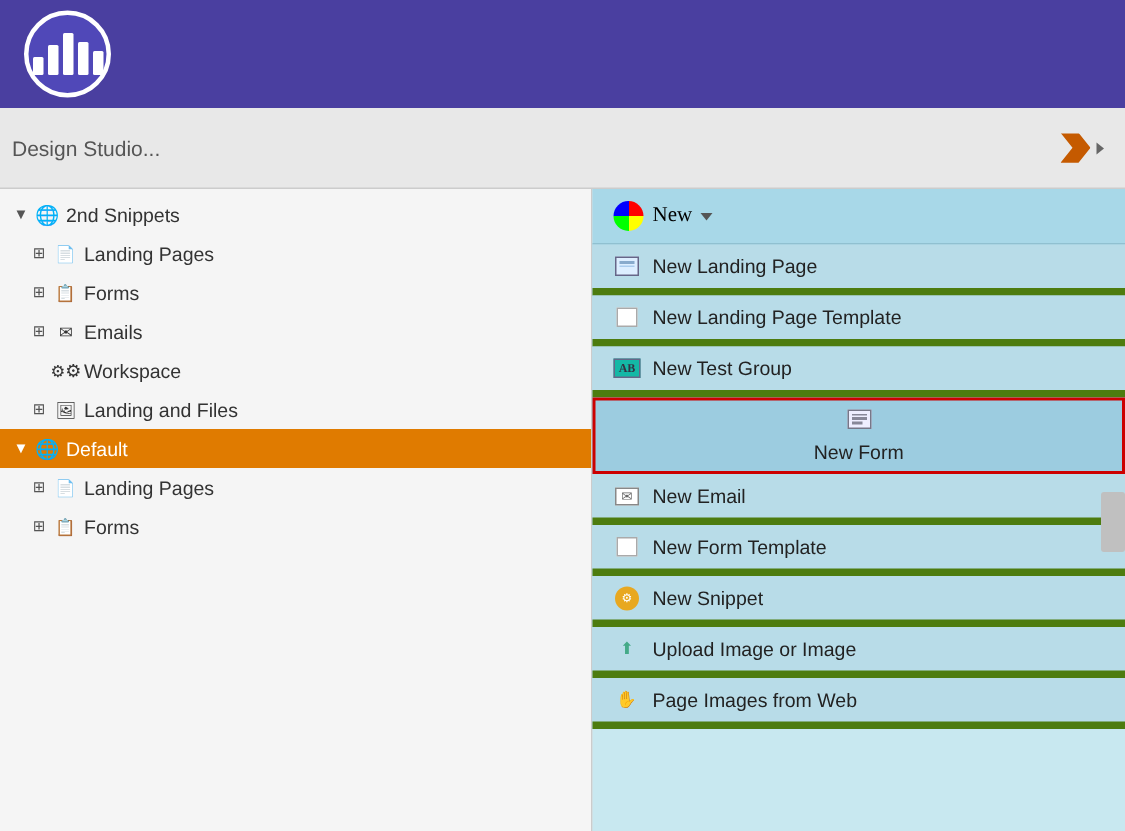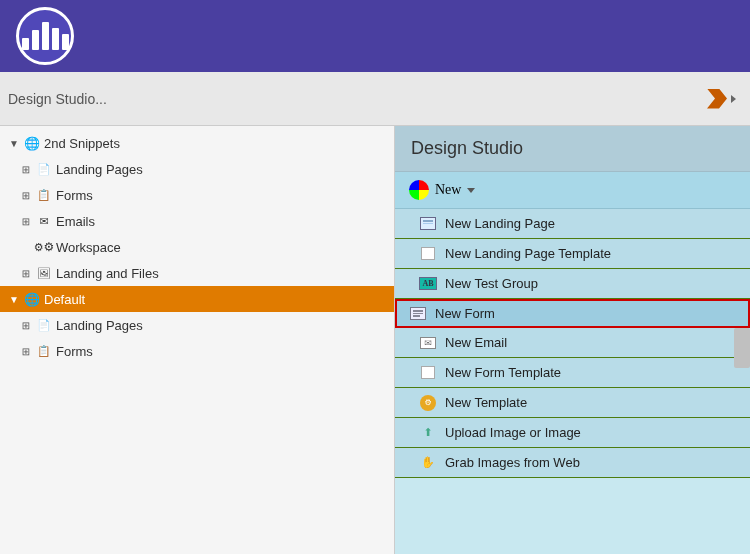--- a/index.html
+++ b/index.html
@@ -182,25 +182,25 @@
       width: 20px;
       height: 20px;
       border-radius: 50%;
       background: conic-gradient(red 0deg 90deg, yellow 90deg 180deg, lime 180deg 270deg, blue 270deg 360deg);
     }
 
     .menu-item {
       display: flex;
       align-items: center;
       gap: 8px;
-      padding: 7px 24px;
+      padding: 7px 14px;
       cursor: pointer;
       color: #222;
       background: #b8dce8;
-      border-bottom: 1px solid #4d7c0f;
+      border-bottom: 5px solid #4d7c0f;
       font-size: 13px;
     }
     .menu-item.highlighted {
       background: #9ccce0;
       border: 2px solid #cc0000;
       padding: 5px 12px;
     }
 
     .menu-icon {
       width: 18px;
@@ -302,21 +302,20 @@
     <div class="tree-item indent-1">
       <span class="expand-icon">⊞</span>
       <span class="item-icon forms-icon"></span>
       <span>Forms</span>
     </div>
 
   </div>
 
   <div class="right-panel">
 
-    <div class="design-studio-header">Design Studio</div>
 
     <div class="dropdown-menu">
 
       <div class="new-button" style="display:flex;align-items:center;gap:6px;padding:8px 14px;border-bottom:1px solid #90c0d0;">
         <div class="new-button-icon"></div>
         <span>New</span>
         <div style="width:0;height:0;border-top:5px solid #555;border-left:4px solid transparent;border-right:4px solid transparent;"></div>
       </div>
 
       <div class="menu-item">
@@ -336,21 +335,21 @@
         <span>New Landing Page Template</span>
       </div>
 
       <div class="menu-item">
         <div class="menu-icon">
           <div style="width:18px;height:13px;border:1px solid #668;background:#14b8a6;display:flex;align-items:center;justify-content:center;font-size:8px;font-weight:bold;font-family:serif;color:#334;">AB</div>
         </div>
         <span>New Test Group</span>
       </div>
 
-      <div class="menu-item highlighted" style="background:#9ccce0;border:2px solid #cc0000;padding:5px 12px;">
+      <div class="menu-item highlighted" style="background:#9ccce0;border:2px solid #cc0000;padding:5px 12px;flex-direction:column;">
         <div class="menu-icon">
           <div style="width:16px;height:13px;border:1px solid #778;background:#eef;display:flex;flex-direction:column;padding:2px;gap:1px;">
             <div style="width:100%;height:2px;background:#889;"></div>
             <div style="width:100%;height:2px;background:#889;"></div>
             <div style="width:70%;height:2px;background:#889;"></div>
           </div>
         </div>
         <span>New Form</span>
       </div>
 
@@ -365,35 +364,35 @@
         <div class="menu-icon">
           <div style="width:14px;height:13px;border:1px solid #aaa;background:#fff;"></div>
         </div>
         <span>New Form Template</span>
       </div>
 
       <div class="menu-item">
         <div class="menu-icon">
           <div style="width:16px;height:16px;background:#e8a820;border-radius:50%;display:flex;align-items:center;justify-content:center;font-size:8px;color:white;">⚙</div>
         </div>
-        <span>New Template</span>
+        <span>New Snippet</span>
       </div>
 
       <div class="menu-item">
         <div class="menu-icon">
           <div style="width:16px;height:16px;display:flex;align-items:center;justify-content:center;font-size:11px;color:#4a8;">⬆</div>
         </div>
         <span>Upload Image or Image</span>
       </div>
 
       <div class="menu-item">
         <div class="menu-icon">
           <div style="width:16px;height:16px;display:flex;align-items:center;justify-content:center;font-size:11px;color:#666;">✋</div>
         </div>
-        <span>Grab Images from Web</span>
+        <span>Page Images from Web</span>
       </div>
 
     </div>
 
     <div class="right-scroll-hint"></div>
 
   </div>
 
 </div>
 

